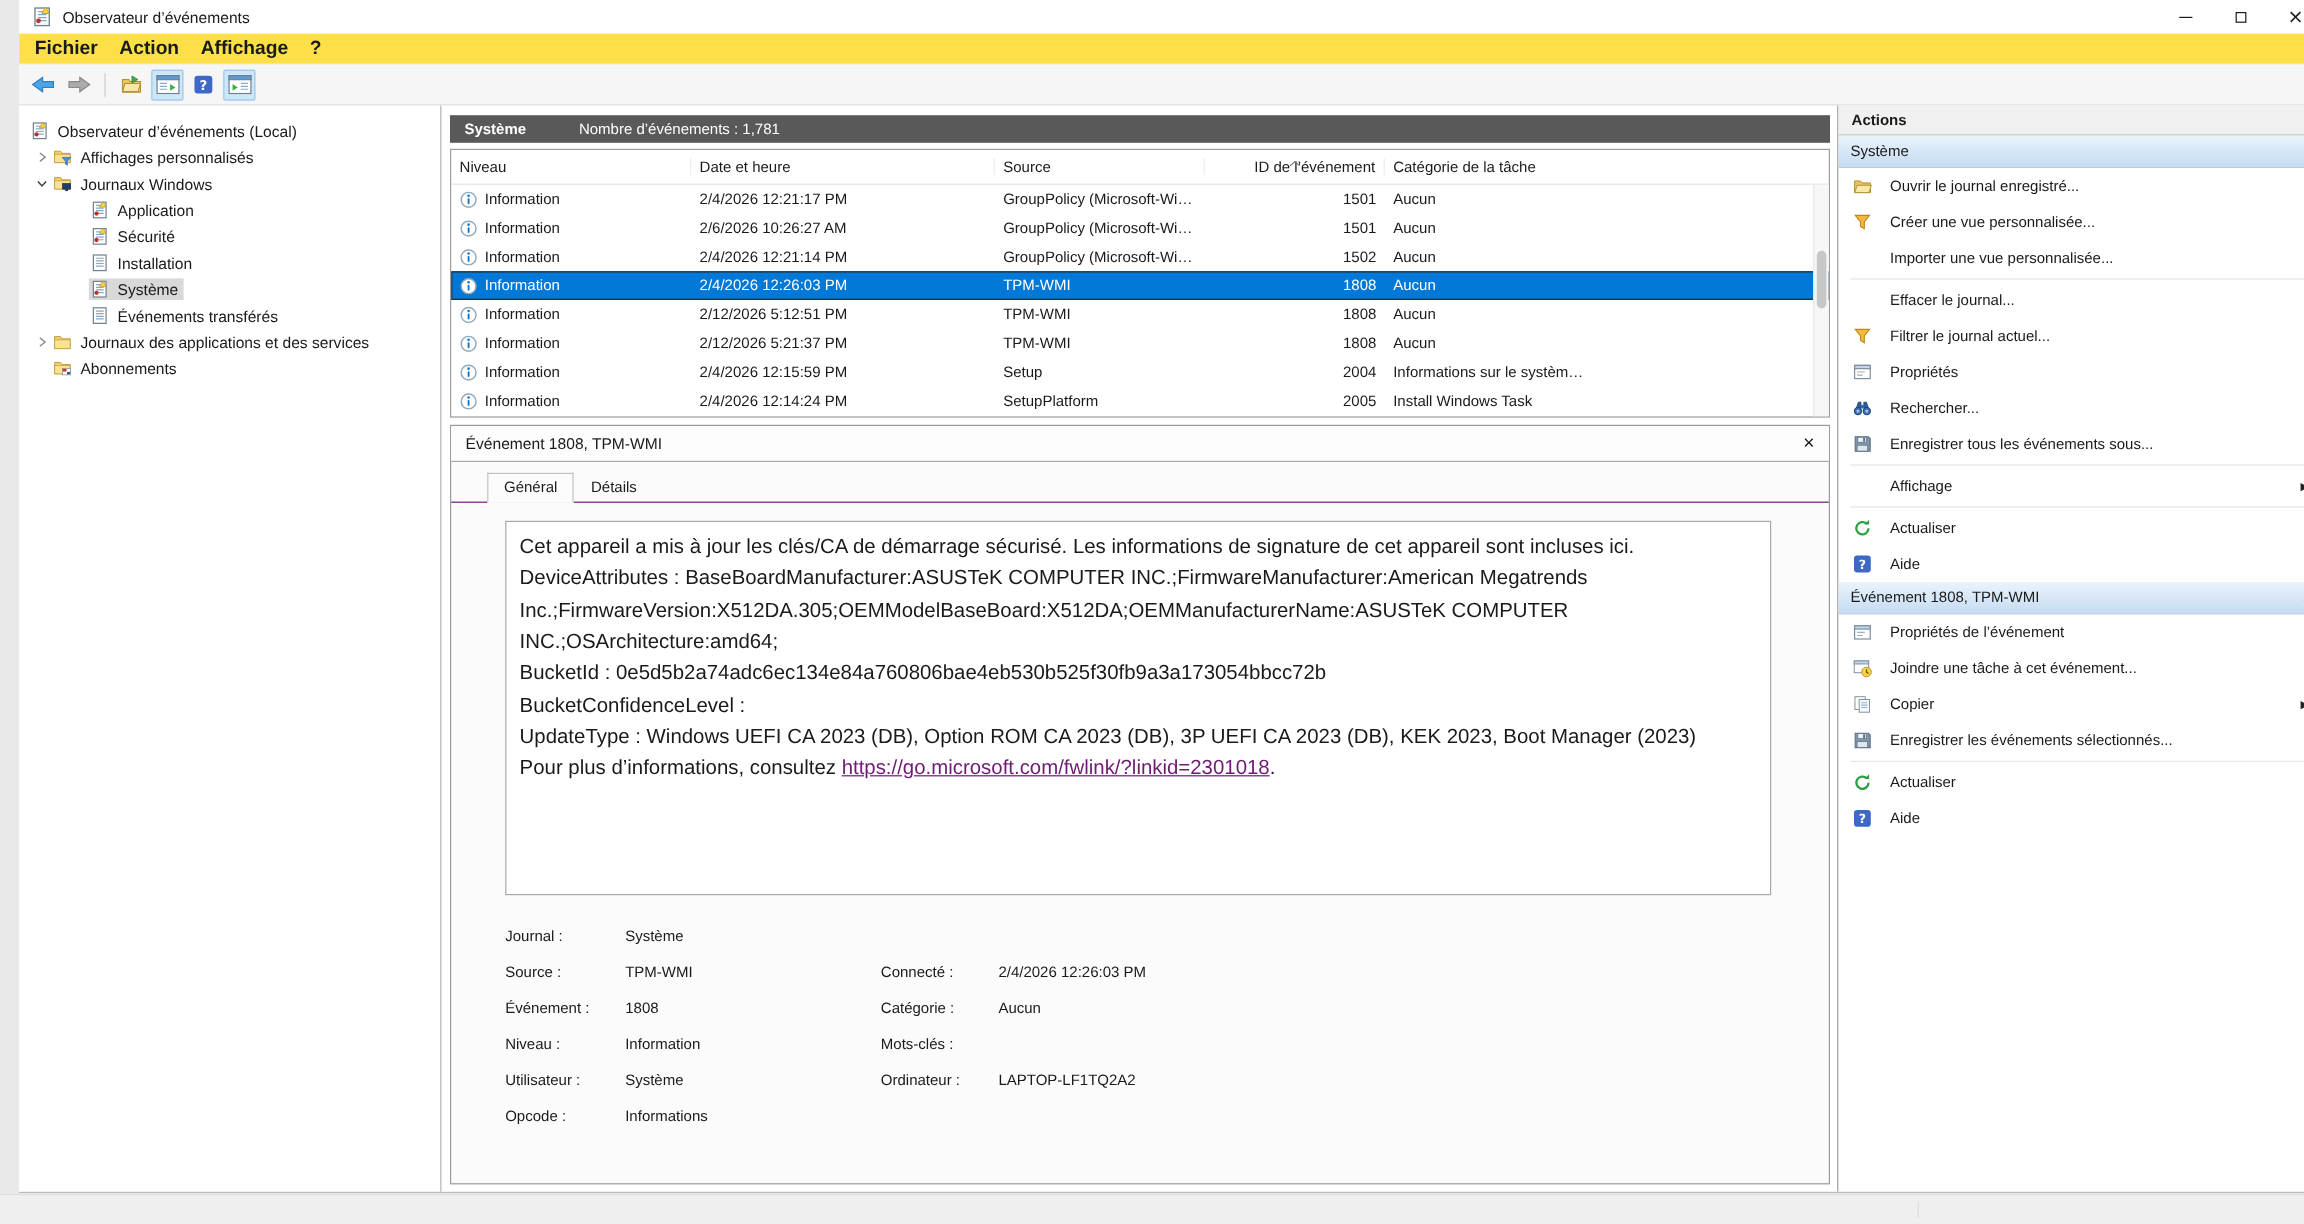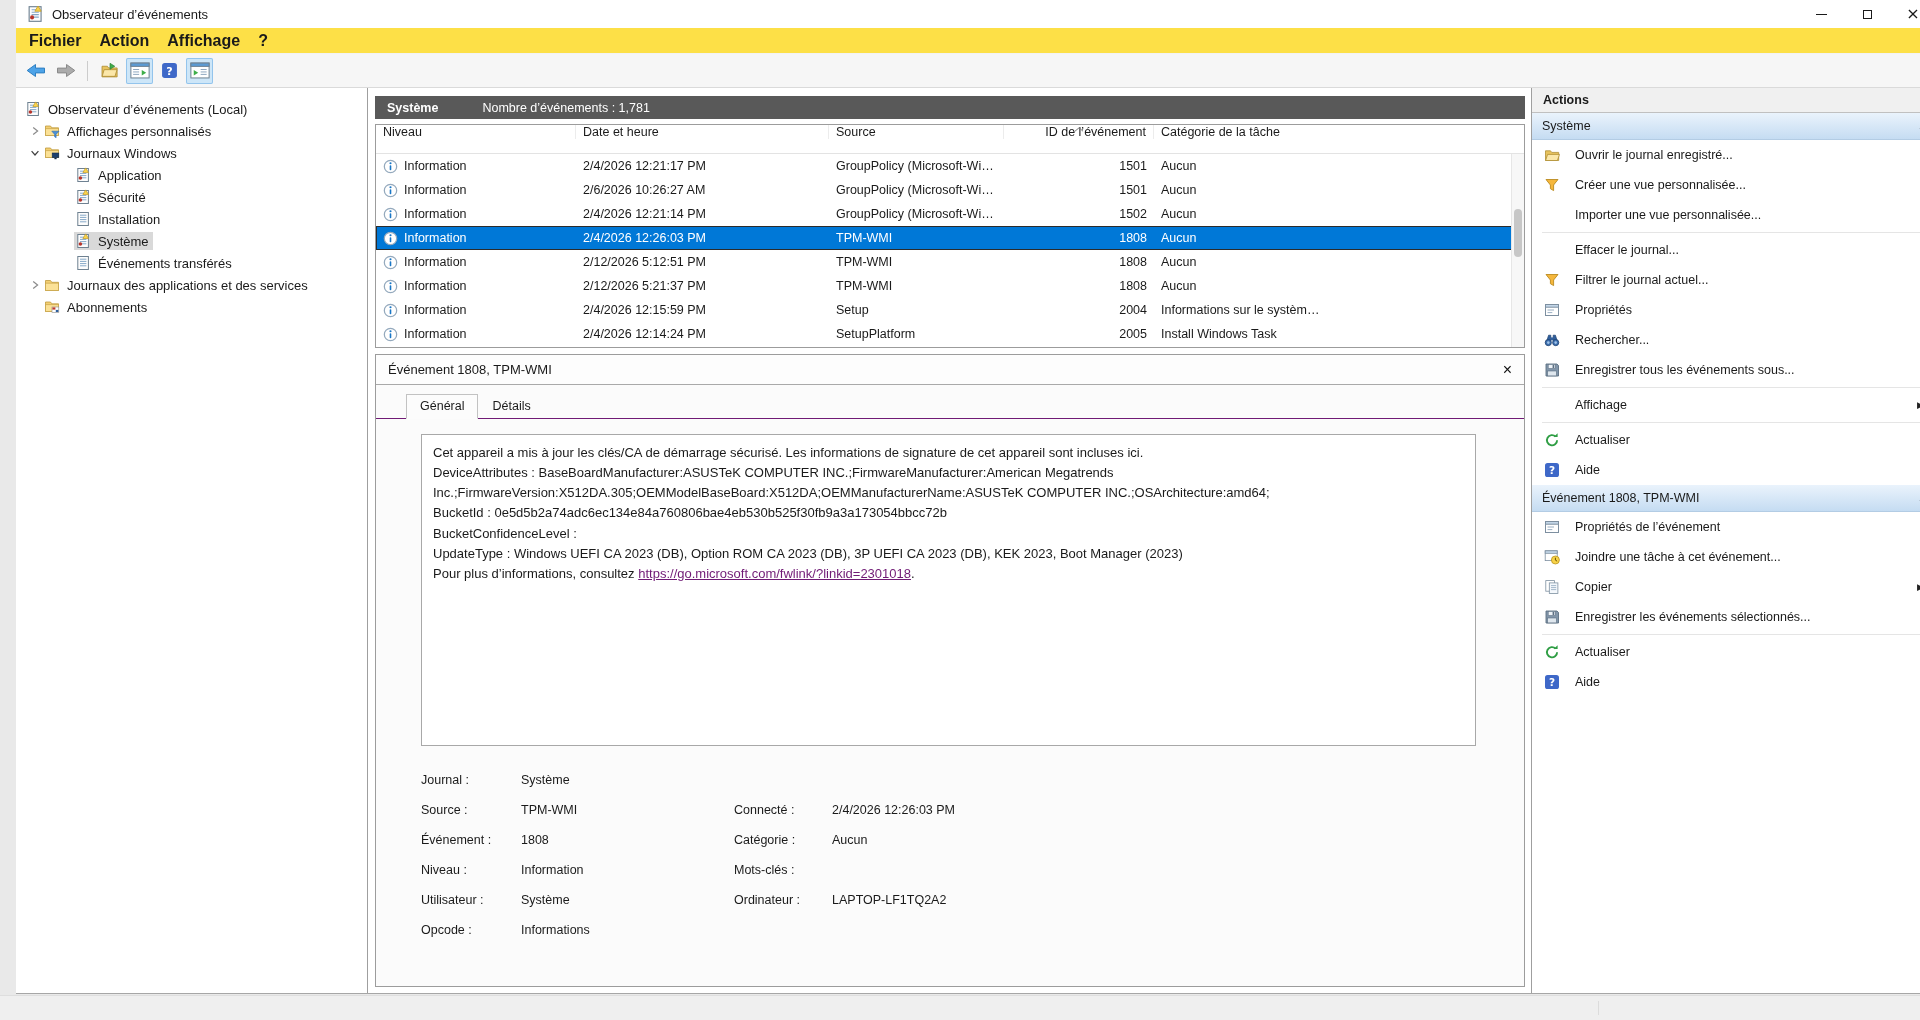--- a/index.html
+++ b/index.html
@@ -54,21 +54,21 @@
 
   
   .center-panel { flex:1; min-width:0; display:flex; flex-direction:column; background:#fff;
     padding:8px 6px 6px 7px; }
   .result-header { height:23px; flex:0 0 auto; background:#595959; color:#fff; display:flex;
     align-items:center; padding:0 12px; font-size:12.5px; }
   .result-header .log-name { font-weight:bold; margin-right:44px; }
 
   .list-box { margin-top:5px; flex:0 0 auto; height:224px; border:1px solid #9c9c9c;
     background:#fff; position:relative; overflow:hidden; }
-  .grid-head { display:flex; height:29px; align-items:flex-start; border-bottom:1px solid #e3e3e3;
+  .grid-head { display:flex; height:29px; align-items:center; border-bottom:1px solid #e3e3e3;
     font-size:12.5px; }
   .gh-cell { display:flex; align-items:center; padding:0 7px; border-right:1px solid #ececec; position:relative; }
   .col-level { width:200px; }
   .col-date  { width:253px; }
   .col-source{ width:175px; }
   .col-id    { width:150px; justify-content:flex-end; }
   .col-cat   { flex:1; border-right:none; }
   .sort-glyph { position:absolute; top:0px; left:50%; transform:translateX(-50%); line-height:6px; }
 
   .grid-row { display:flex; height:24px; align-items:center; font-size:12.5px; }
@@ -86,21 +86,21 @@
   .detail-box { margin-top:6px; flex:1; min-height:0; border:1px solid #9c9c9c; background:#fbfbfb;
     display:flex; flex-direction:column; }
   .detail-title { height:30px; flex:0 0 auto; display:flex; align-items:center; padding:0 12px;
     font-size:13px; border-bottom:1px solid #a9a9a9; background:#fdfdfd; }
   .detail-close { margin-left:auto; font-size:16px; line-height:1; color:#111; }
   .tabs { flex:0 0 auto; display:flex; padding:9px 0 0 30px; border-bottom:1px solid #701a75; }
   .tab { padding:4px 13px 5px 13px; font-size:12.5px; margin-bottom:-1px; border:1px solid transparent; }
   .tab.active { background:#fcfcfc; border-color:#c2c2c2; border-bottom-color:#fcfcfc; }
   .tab-content { flex:1; min-height:0; padding:15px 48px 0 45px; display:flex; flex-direction:column; }
   .desc-box { flex:0 0 auto; height:312px; border:1px solid #a8a8a8; background:#fff;
-    padding:8px 11px; font-size:13px; line-height:1.55; overflow:hidden; }
+    padding:8px 11px; font-size:17px; line-height:1.55; overflow:hidden; }
   .link { color:#701a75; text-decoration:underline; }
   .fields { margin-top:27px; font-size:12.5px; }
   .field-row { display:flex; height:30px; align-items:flex-start; }
   .fl1 { width:100px; } .fv1 { width:213px; } .fl2 { width:98px; } .fv2 { flex:1; }
 
   
   .actions-panel { width:405px; flex:0 0 auto; background:#fff; border-left:1px solid #9f9f9f;
     display:flex; flex-direction:column; overflow:hidden; }
   .actions-title { height:25px; flex:0 0 auto; background:#f0f0f0; border-bottom:1px solid #c0c0c0;
     display:flex; align-items:center; padding:0 11px; font-size:12.5px; font-weight:bold; }

